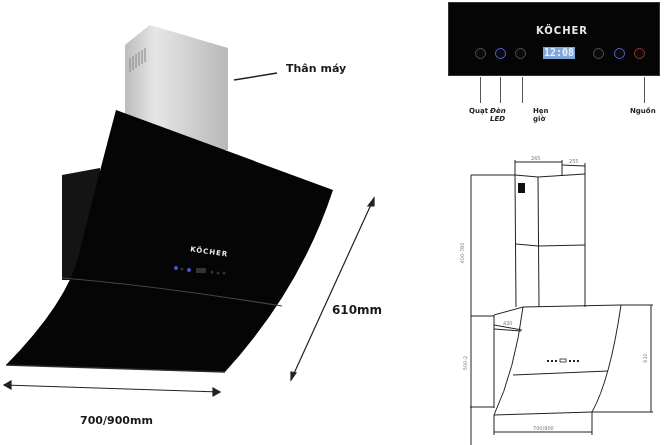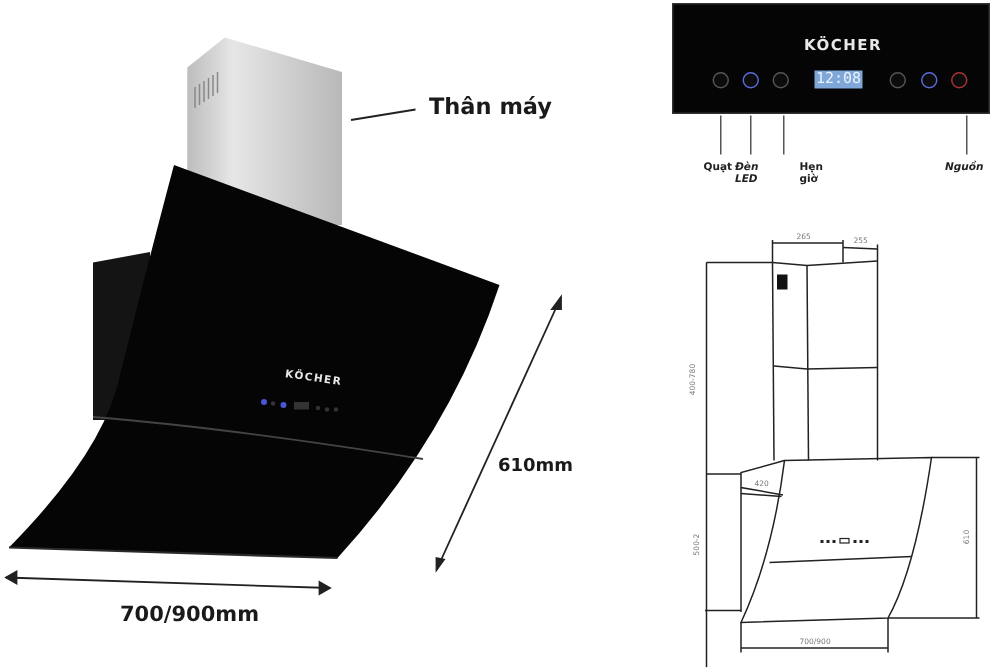--- a/index.html
+++ b/index.html
@@ -5,21 +5,21 @@
     html, body { margin:0; padding:0; background:#ffffff; }
     body { width:668px; height:445px; position:relative; overflow:hidden; font-family:"DejaVu Sans", sans-serif; color:#111; }
     .abs { position:absolute; }
     .lbl { font-family:"DejaVu Sans", sans-serif; font-weight:bold; color:#1a1a1a; }
     
     .panel { left:448px; top:2px; width:212px; height:74px; background:#050505; border:1px solid #333; box-sizing:border-box; }
     .brand { color:#e8e8e8; font-weight:bold; font-size:10px; letter-spacing:1px; font-family:"DejaVu Sans", sans-serif; }
     .btn { width:11px; height:11px; border-radius:50%; border:1.5px solid #555; box-sizing:border-box; background:#0c0c0c; }
     .btn.blue { border-color:#5a6ad8; }
     .btn.red { border-color:#a33; }
-    .lcd { background:#7fa7d8; color:#e8f2ff; font-family:"DejaVu Sans Mono", monospace; font-size:10px; font-weight:normal; text-align:center; line-height:12px; width:32px; height:12px; }
+    .lcd { background:#7fa7d8; color:#e8f2ff; font-family:"DejaVu Sans Mono", monospace; font-size:10px; font-weight:bold; text-align:center; line-height:12px; width:32px; height:12px; }
     .vline { width:1px; background:#555; }
     .small-lbl { font-size:7px; font-weight:bold; color:#222; line-height:8px; text-align:left; }
     .dimtxt { font-family:"DejaVu Sans", sans-serif; font-size:5px; color:#777; }
   </style>
 </head>
 <body>
 
 <svg class="abs" style="left:0;top:0" width="440" height="445" viewBox="0 0 440 445">
   <defs>
     <linearGradient id="steel" x1="0" x2="1" y1="0" y2="0">
@@ -72,23 +72,23 @@
     <polygon points="291,380 291,372 296,373"></polygon>
   </g>
 
   <g stroke="#222" stroke-width="1.2" fill="#222">
     <line x1="4" y1="385" x2="220" y2="392"></line>
     <polygon points="4,385 11,381 11,389"></polygon>
     <polygon points="220,392 213,388 213,396"></polygon>
   </g>
 </svg>
 
-<div class="abs lbl" style="left:286px;top:62px;font-size:15px;">Thân máy</div>
+<div class="abs lbl" style="left:286px;top:62px;font-size:11px;">Thân máy</div>
 <div class="abs lbl" style="left:332px;top:303px;font-size:12px;">610mm</div>
-<div class="abs lbl" style="left:80px;top:402px;font-size:14px;">700/900mm</div>
+<div class="abs lbl" style="left:80px;top:414px;font-size:11px;">700/900mm</div>
 <div class="abs brand" style="left:190px;top:248px;font-size:7px;transform:rotate(8deg);">KÖCHER</div>
 
 <div class="abs panel"></div>
 <div class="abs brand" style="left:536px;top:25px;">KÖCHER</div>
 <div class="abs btn" style="left:475px;top:48px;"></div>
 <div class="abs btn blue" style="left:495px;top:48px;"></div>
 <div class="abs btn" style="left:515px;top:48px;"></div>
 <div class="abs lcd" style="left:543px;top:47px;">12:08</div>
 <div class="abs btn" style="left:593px;top:48px;"></div>
 <div class="abs btn blue" style="left:614px;top:48px;"></div>
@@ -101,21 +101,21 @@
 
 <div class="abs small-lbl" style="left:469px;top:107px;width:24px;">Quạt</div>
 <div class="abs small-lbl" style="left:490px;top:107px;width:20px;font-style:italic;">
   <div>Đèn</div>
   <div>LED</div>
 </div>
 <div class="abs small-lbl" style="left:533px;top:107px;width:20px;">
   <div>Hẹn</div>
   <div>giờ</div>
 </div>
-<div class="abs small-lbl" style="left:630px;top:107px;width:30px;font-style:italic;">Nguồn</div>
+<div class="abs small-lbl" style="left:630px;top:107px;width:30px;">Nguồn</div>
 
 <svg class="abs" style="left:460px;top:140px" width="208" height="305" viewBox="460 140 208 305">
   <g stroke="#222" stroke-width="1" fill="none">
 
     <polyline points="515,175 538,177 585,174"></polyline>
     <line x1="515" y1="175" x2="516" y2="307"></line>
     <line x1="538" y1="177" x2="539" y2="307"></line>
     <line x1="585" y1="174" x2="585" y2="307"></line>
     <polyline points="516,244 538,246 585,245"></polyline>
 

